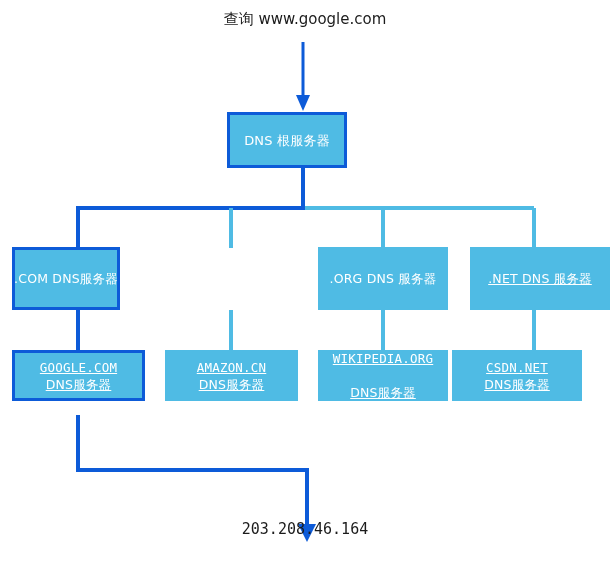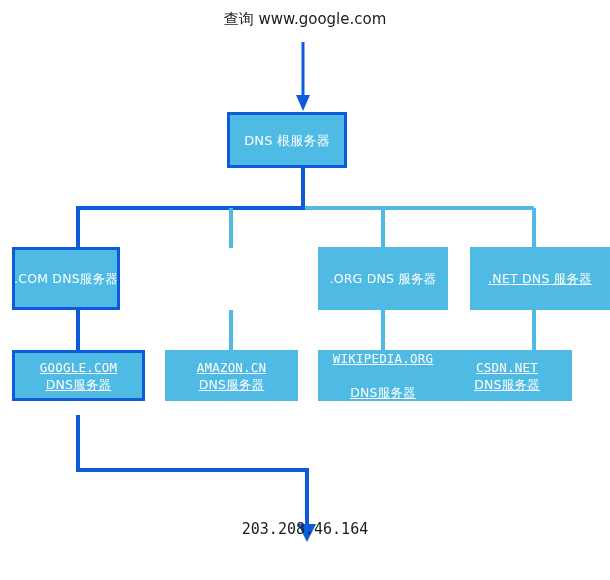--- a/index.html
+++ b/index.html
@@ -17,21 +17,21 @@
   .root{left:227px;top:112px;width:120px;height:56px;font-size:13px;}
   .r2{top:247px;height:63px;}
   .r2.c0{left:12px;width:108px;}
   .r2.c1{left:165px;width:133px;}
   .r2.c2{left:318px;width:130px;}
   .r2.c3{left:470px;width:140px;text-decoration:underline;}
   .r3{top:350px;height:51px;text-decoration:underline;}
   .r3.c0{left:12px;width:133px;}
   .r3.c1{left:165px;width:133px;}
   .r3.c2{left:318px;width:130px;justify-content:space-between;}
-  .r3.c3{left:442px;width:130px;}
+  .r3.c3{left:452px;width:130px;}
 
   .caption{position:absolute;color:#1b1b1b;font-size:15px;white-space:pre;
            text-align:center;}
   .caption.top{left:0;top:10px;width:610px;}
   .caption.bottom{left:0;top:520px;width:610px;}
   .cn{font-family:"DejaVu Sans","Liberation Sans",sans-serif;}
 </style>
 </head>
 <body>
 

